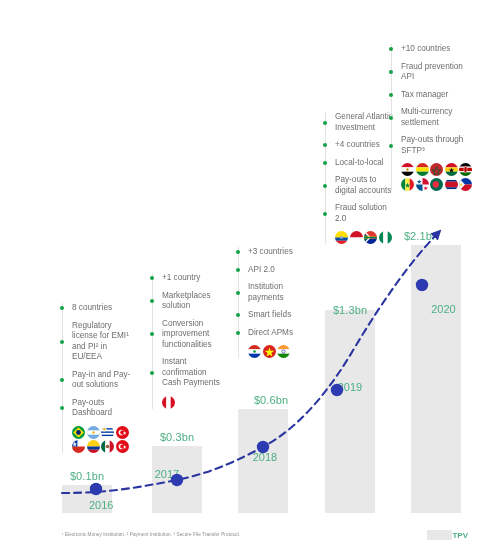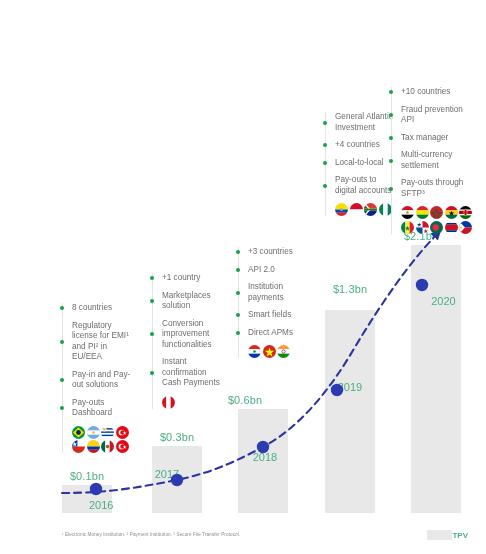--- a/index.html
+++ b/index.html
@@ -105,29 +105,29 @@
 <div id="canvas">
 
   <div class="bar" style="left:62px;  top:485px; width:50px; height:28px;"></div>
   <div class="bar" style="left:152px; top:446px; width:50px; height:67px;"></div>
   <div class="bar" style="left:238px; top:409px; width:50px; height:104px;"></div>
   <div class="bar" style="left:325px; top:310px; width:50px; height:203px;"></div>
   <div class="bar" style="left:411px; top:245px; width:50px; height:268px;"></div>
 
   <div class="value-label" style="left:62px; top:470px; width:50px;">$0.1bn</div>
   <div class="value-label" style="left:152px; top:431px; width:50px;">$0.3bn</div>
-  <div class="value-label" style="left:220px; top:394px; width:50px;">$0.6bn</div>
-  <div class="value-label" style="left:325px; top:283px; width:50px;">$1.3bn</div>
+  <div class="value-label" style="left:246px; top:394px; width:50px;">$0.6bn</div>
+  <div class="value-label" style="left:325px; top:304px; width:50px;">$1.3bn</div>
   <div class="value-label" style="left:396px; top:230px; width:50px;">$2.1bn</div>
 
   <div class="year-label" style="left:62px;  top:499px; width:50px;padding-left:27px;">2016</div>
   <div class="year-label" style="left:142px; top:468px; width:50px;">2017</div>
   <div class="year-label" style="left:238px; top:451px; width:54px;">2018</div>
   <div class="year-label" style="left:325px; top:381px; width:50px;">2019</div>
-  <div class="year-label" style="left:411px; top:295px; width:65px;">2020</div>
+  <div class="year-label" style="left:411px; top:303px; width:65px;">2020</div>
 
   <svg id="trend" viewBox="0 0 486 554">
     <defs>
       <marker id="arrowhead" markerWidth="5" markerHeight="5" refX="2" refY="2.5" orient="auto">
         <path d="M0,0 L5,2.5 L0,5 z" fill="#2a35a0"></path>
       </marker>
     </defs>
     <path d="M62,493 C110,493 140,487 177,480
              C215,472 240,459 263,447
              C300,427 330,390 355,347
@@ -257,20 +257,21 @@
           </svg>
         </span>
     </div>
   </div>
 
   <div class="col" style="left:325px; top:112px; width:72px;">
     <div class="item"><span class="dot"></span><span>General Atlantic Investment</span></div>
     <div class="item"><span class="dot"></span><span>+4 countries</span></div>
     <div class="item"><span class="dot"></span><span>Local-to-local</span></div>
     <div class="item"><span class="dot"></span><span>Pay-outs to digital accounts</span></div>
+    <div class="item"><span class="dot"></span><span>Fraud solution 2.0</span></div>
     <div class="flags">
       <span class="flag">
           <svg viewBox="0 0 12 12">
             <rect width="12" height="6" fill="#ffdd00"></rect>
             <rect y="6" width="12" height="3" fill="#034ea2"></rect>
             <rect y="9" width="12" height="3" fill="#ed1c24"></rect>
             <circle cx="6" cy="6" r="1.4" fill="#8aa8d0"></circle>
           </svg>
         </span>
       <span class="flag">
@@ -292,21 +293,21 @@
       <span class="flag">
           <svg viewBox="0 0 12 12">
             <rect width="4" height="12" fill="#008751"></rect>
             <rect x="4" width="4" height="12" fill="#fff"></rect>
             <rect x="8" width="4" height="12" fill="#008751"></rect>
           </svg>
         </span>
     </div>
   </div>
 
-  <div class="col" style="left:391px; top:44px; width:78px;margin-top:43px;">
+  <div class="col" style="left:391px; top:44px; width:78px;">
     <div class="item"><span class="dot"></span><span>+10 countries</span></div>
     <div class="item"><span class="dot"></span><span>Fraud prevention API</span></div>
     <div class="item"><span class="dot"></span><span>Tax manager</span></div>
     <div class="item"><span class="dot"></span><span>Multi-currency settlement</span></div>
     <div class="item"><span class="dot"></span><span>Pay-outs through SFTP³</span></div>
     <div class="flags w5">
       <span class="flag">
           <svg viewBox="0 0 12 12">
             <rect width="12" height="4" fill="#ce1126"></rect>
             <rect y="4" width="12" height="4" fill="#fff"></rect>

